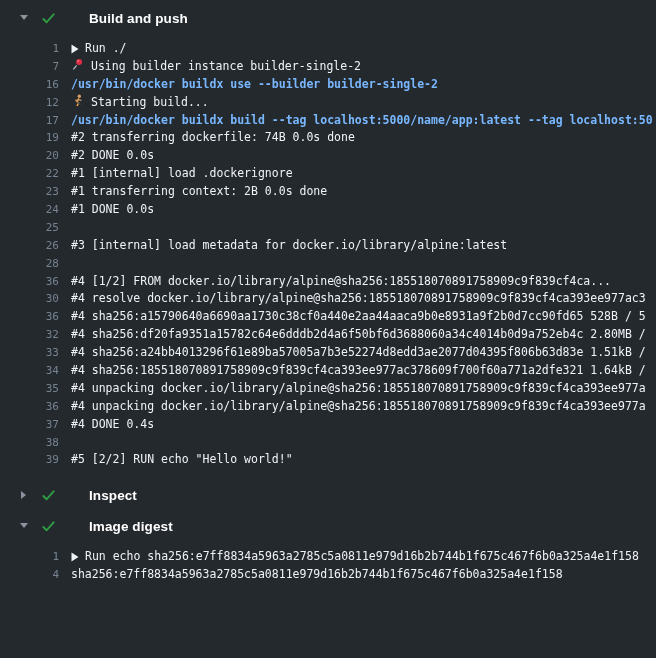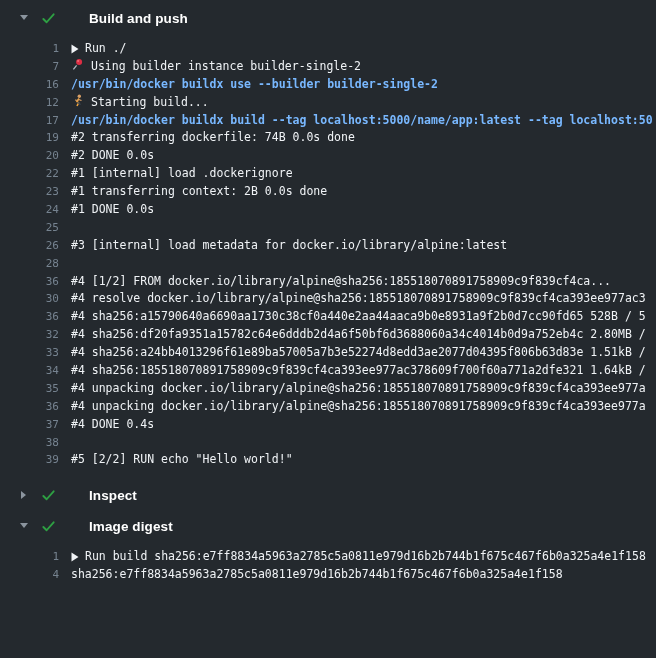--- a/index.html
+++ b/index.html
@@ -167,16 +167,16 @@
           <svg width="15" height="15" viewBox="0 0 16 16">
             <path d="M2.5 8.5 L6 12 L13.5 3.5" fill="none" stroke="#2ea043" stroke-width="2" stroke-linecap="round" stroke-linejoin="round"></path>
           </svg>
         </span>
       </span>
       <span class="step-label">Image digest</span>
     </div>
     <div class="step-body">
       <div class="log-line"><span class="line-num">1</span><span class="line-content"><span class="play-icon"><span style="display: inline-flex; align-items: center;"><svg width="8" height="10" viewBox="0 0 8 10">
                 <polygon points="0.5,0.5 7.5,5 0.5,9.5" fill="currentColor"></polygon>
-              </svg></span></span><span>Run build sha256:e7ff8834a5963a2785c5a0811e979d16b2b744b1f675c467f6b0a325a4e1f158</span></span></div>
+              </svg></span></span><span>Run echo sha256:e7ff8834a5963a2785c5a0811e979d16b2b744b1f675c467f6b0a325a4e1f158</span></span></div>
       <div class="log-line"><span class="line-num">4</span><span class="line-content"><span>sha256:e7ff8834a5963a2785c5a0811e979d16b2b744b1f675c467f6b0a325a4e1f158</span></span></div>
     </div>
   </div>
 
 </body></html>

